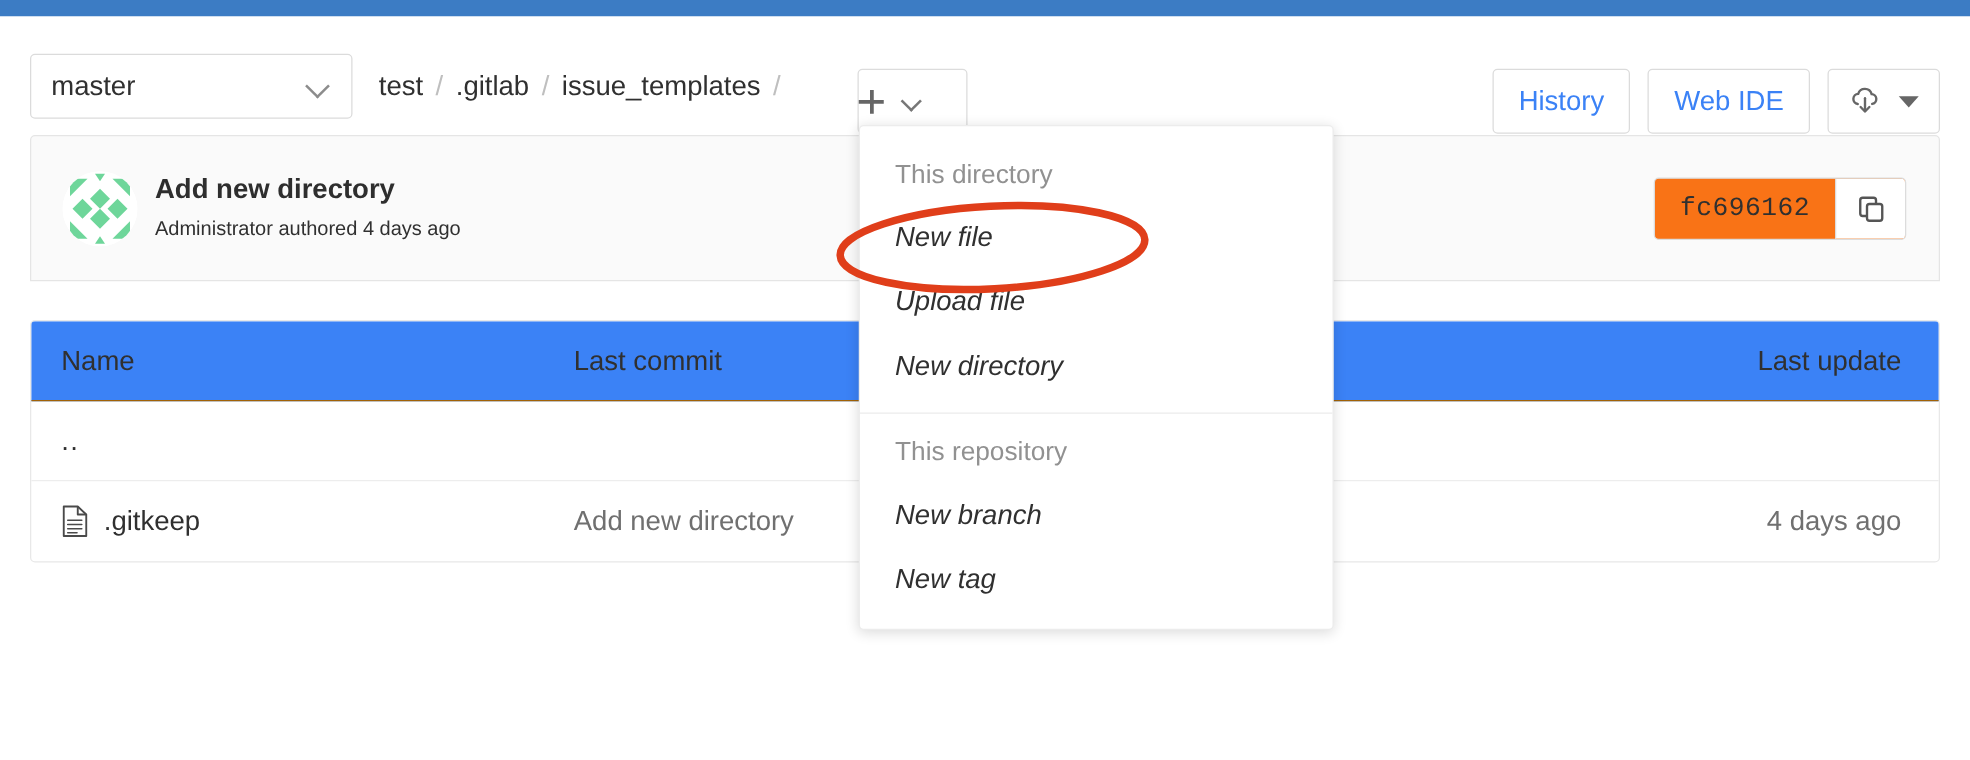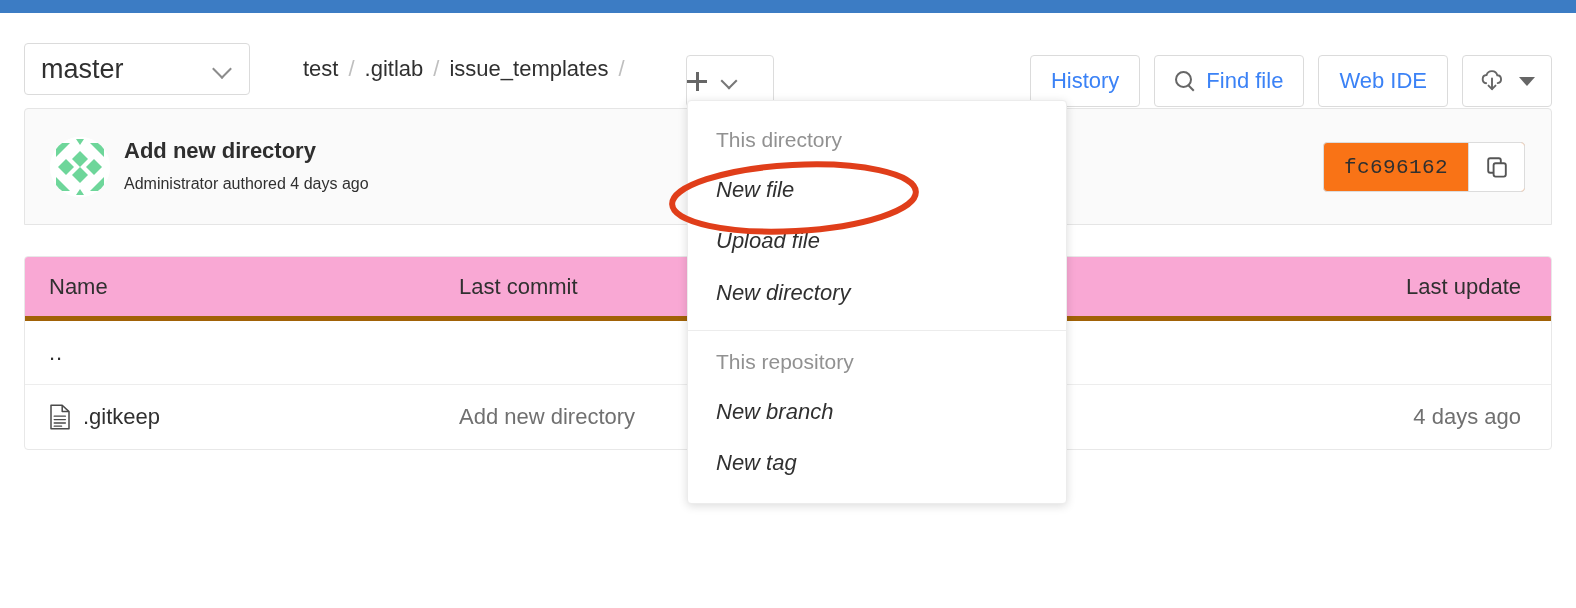--- a/index.html
+++ b/index.html
@@ -43,25 +43,25 @@
     font-size: 21px;
     line-height: 1;
     display: inline-flex;
     align-items: center;
     cursor: pointer;
   }
 
   .branch-select {
     position: absolute;
     left: 24px; top: 30px;
-    width: 226px;
+    width: 258px;
     height: 52px;
     padding: 0 16px;
     justify-content: space-between;
-    font-size: 27px;
+    font-size: 22px;
     color: #303030;
   }
   .chev {
     width: 20px; height: 20px;
     display: inline-block;
     position: relative;
     flex: 0 0 auto;
   }
   .chev::before {
     content: "";
@@ -250,23 +250,23 @@
   }
   .trow {
     display: flex;
     align-items: center;
     height: 64px;
     border-bottom: 1px solid #ededed;
     font-size: 22px;
   }
   .trow:last-child { border-bottom: none; }
   .thead {
-    background: #f9a8d4;
-    color: #303030;
-    border-bottom: 5px solid #a16207;
+    background: #3b82f6;
+    color: #303030;
+    border-bottom: 1px solid #a16207;
   }
   .col-name   { flex: 0 0 434px; padding-left: 24px; display: flex; align-items: center; gap: 12px; }
   .col-commit { flex: 1 1 auto; color: #707070; }
   .col-update { flex: 0 0 300px; text-align: right; padding-right: 30px; color: #707070; }
   .thead .col-commit, .thead .col-update { color: #303030; }
   .row-link { color: #303030; text-decoration: none; cursor: pointer; }
   .col-commit a { color: #707070; text-decoration: none; cursor: pointer; }
   .dotdot { padding-left: 24px; font-size: 22px; color: #303030; cursor: pointer; letter-spacing: 1px; }
 
   .file-icon { width: 22px; height: 26px; flex: 0 0 auto; display:block; }
@@ -337,24 +337,20 @@
     </div>
 
     <div class="btn plus-btn">
       <span class="plus-glyph"></span>
       <span class="chev-sm"></span>
     </div>
 
     <div class="actions">
       <div class="btn">
         <span>History</span>
-      </div>
-      <div class="btn">
-        <span class="icon-search"></span>
-        <span>Find file</span>
       </div>
       <div class="btn">
         <span>Web IDE</span>
       </div>
       <div class="btn download-btn">
         <svg width="26" height="24" viewBox="0 0 26 24">
           <path d="M7.2 14.2a4.1 4.1 0 0 1 .35-8.15A5.6 5.6 0 0 1 18.3 6.3a3.95 3.95 0 0 1 .4 7.85" fill="none" stroke="#666" stroke-width="1.9" stroke-linecap="round"></path>
           <line x1="13" y1="9.5" x2="13" y2="19.8" stroke="#666" stroke-width="1.9" stroke-linecap="round"></line>
           <polyline points="9.5,16.6 13,20.2 16.5,16.6" fill="none" stroke="#666" stroke-width="1.9" stroke-linecap="round" stroke-linejoin="round"></polyline>
         </svg>

